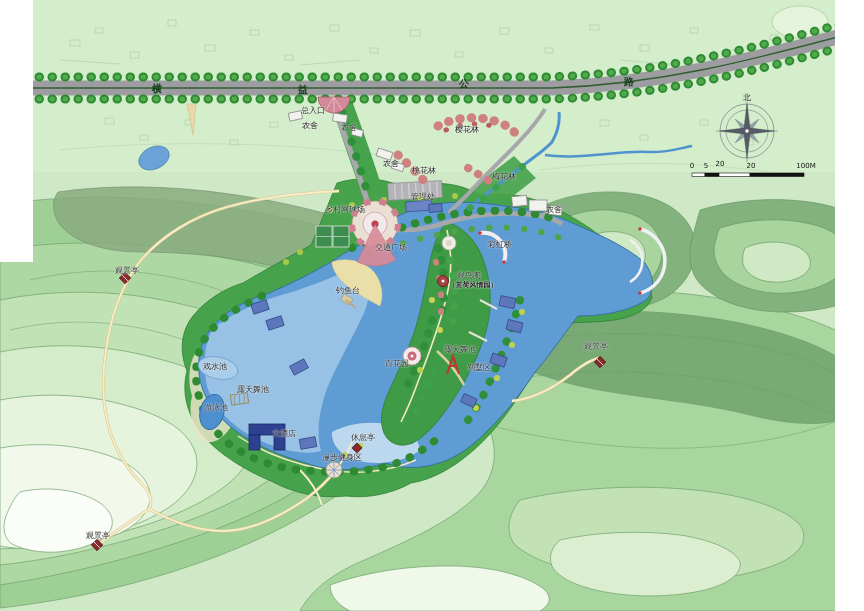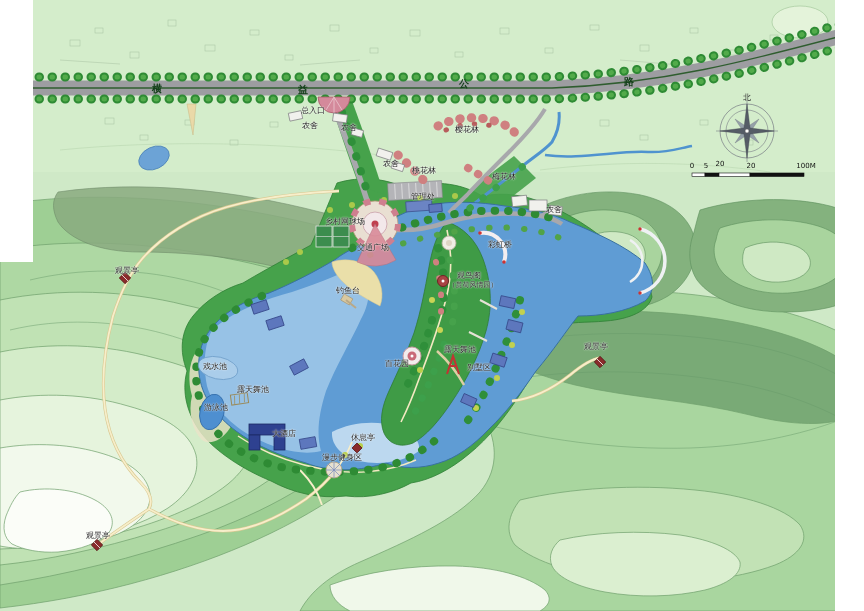--- a/index.html
+++ b/index.html
@@ -3,21 +3,21 @@
 <meta charset="utf-8">
 <style>
   html,body{margin:0;padding:0;background:#fff;}
   #stage{position:relative;width:864px;height:611px;margin:0 auto;background:#cfe9c7;overflow:hidden;
          font-family:"DejaVu Sans",sans-serif;}
   #map{position:absolute;left:0;top:0;}
   .lbl{position:absolute;transform:translate(-50%,-50%);font-size:8px;line-height:1.05;color:#1b1b1b;
        white-space:nowrap;text-shadow:0 0 2px rgba(255,255,255,.95),0 0 1px rgba(255,255,255,.95);
        font-family:"DejaVu Sans",sans-serif;}
   .lbl.road{font-size:10px;font-weight:bold;color:#14401a;text-shadow:none;}
-  .lbl.sub{font-size:7px;}
+  .lbl.sub{font-size:7px;font-weight:bold;}
   .lbl.scale{font-size:7px;color:#111;text-shadow:none;}
   .lbl.north{font-size:8px;color:#333;text-shadow:none;}
 </style>
 </head>
 <body>
 
 <div id="stage">
 <svg id="map" width="864" height="611" viewBox="0 0 864 611">
 
   <rect x="0" y="0" width="864" height="611" fill="#cfe9c7"></rect>
@@ -312,22 +312,22 @@
 
   <div class="lbl" style="left:313px;top:111px">总入口</div>
   <div class="lbl" style="left:310px;top:126px">农舍</div>
   <div class="lbl" style="left:349px;top:128px">农舍</div>
   <div class="lbl" style="left:391px;top:164px">农舍</div>
   <div class="lbl" style="left:554px;top:210px">农舍</div>
   <div class="lbl" style="left:467px;top:130px">樱花林</div>
   <div class="lbl" style="left:424px;top:171px">桃花林</div>
   <div class="lbl" style="left:504px;top:177px">梅花林</div>
   <div class="lbl" style="left:423px;top:197px">管理处</div>
-  <div class="lbl" style="left:345px;top:222px">乡村网球场</div>
-  <div class="lbl" style="left:373px;top:248px">交通广场</div>
+  <div class="lbl" style="left:345px;top:210px">乡村网球场</div>
+  <div class="lbl" style="left:391px;top:248px">交通广场</div>
   <div class="lbl" style="left:500px;top:245px">彩虹桥</div>
   <div class="lbl" style="left:348px;top:291px">钓鱼台</div>
   <div class="lbl" style="left:469px;top:276px">观鸟阁</div>
   <div class="lbl sub" style="left:473px;top:286px">（赏荷风情园）</div>
   <div class="lbl" style="left:397px;top:364px">百花园</div>
   <div class="lbl" style="left:460px;top:350px">露天舞池</div>
   <div class="lbl" style="left:479px;top:368px">别墅区</div>
   <div class="lbl" style="left:127px;top:271px">观景亭</div>
   <div class="lbl" style="left:98px;top:536px">观景亭</div>
   <div class="lbl" style="left:596px;top:347px">观景亭</div>

